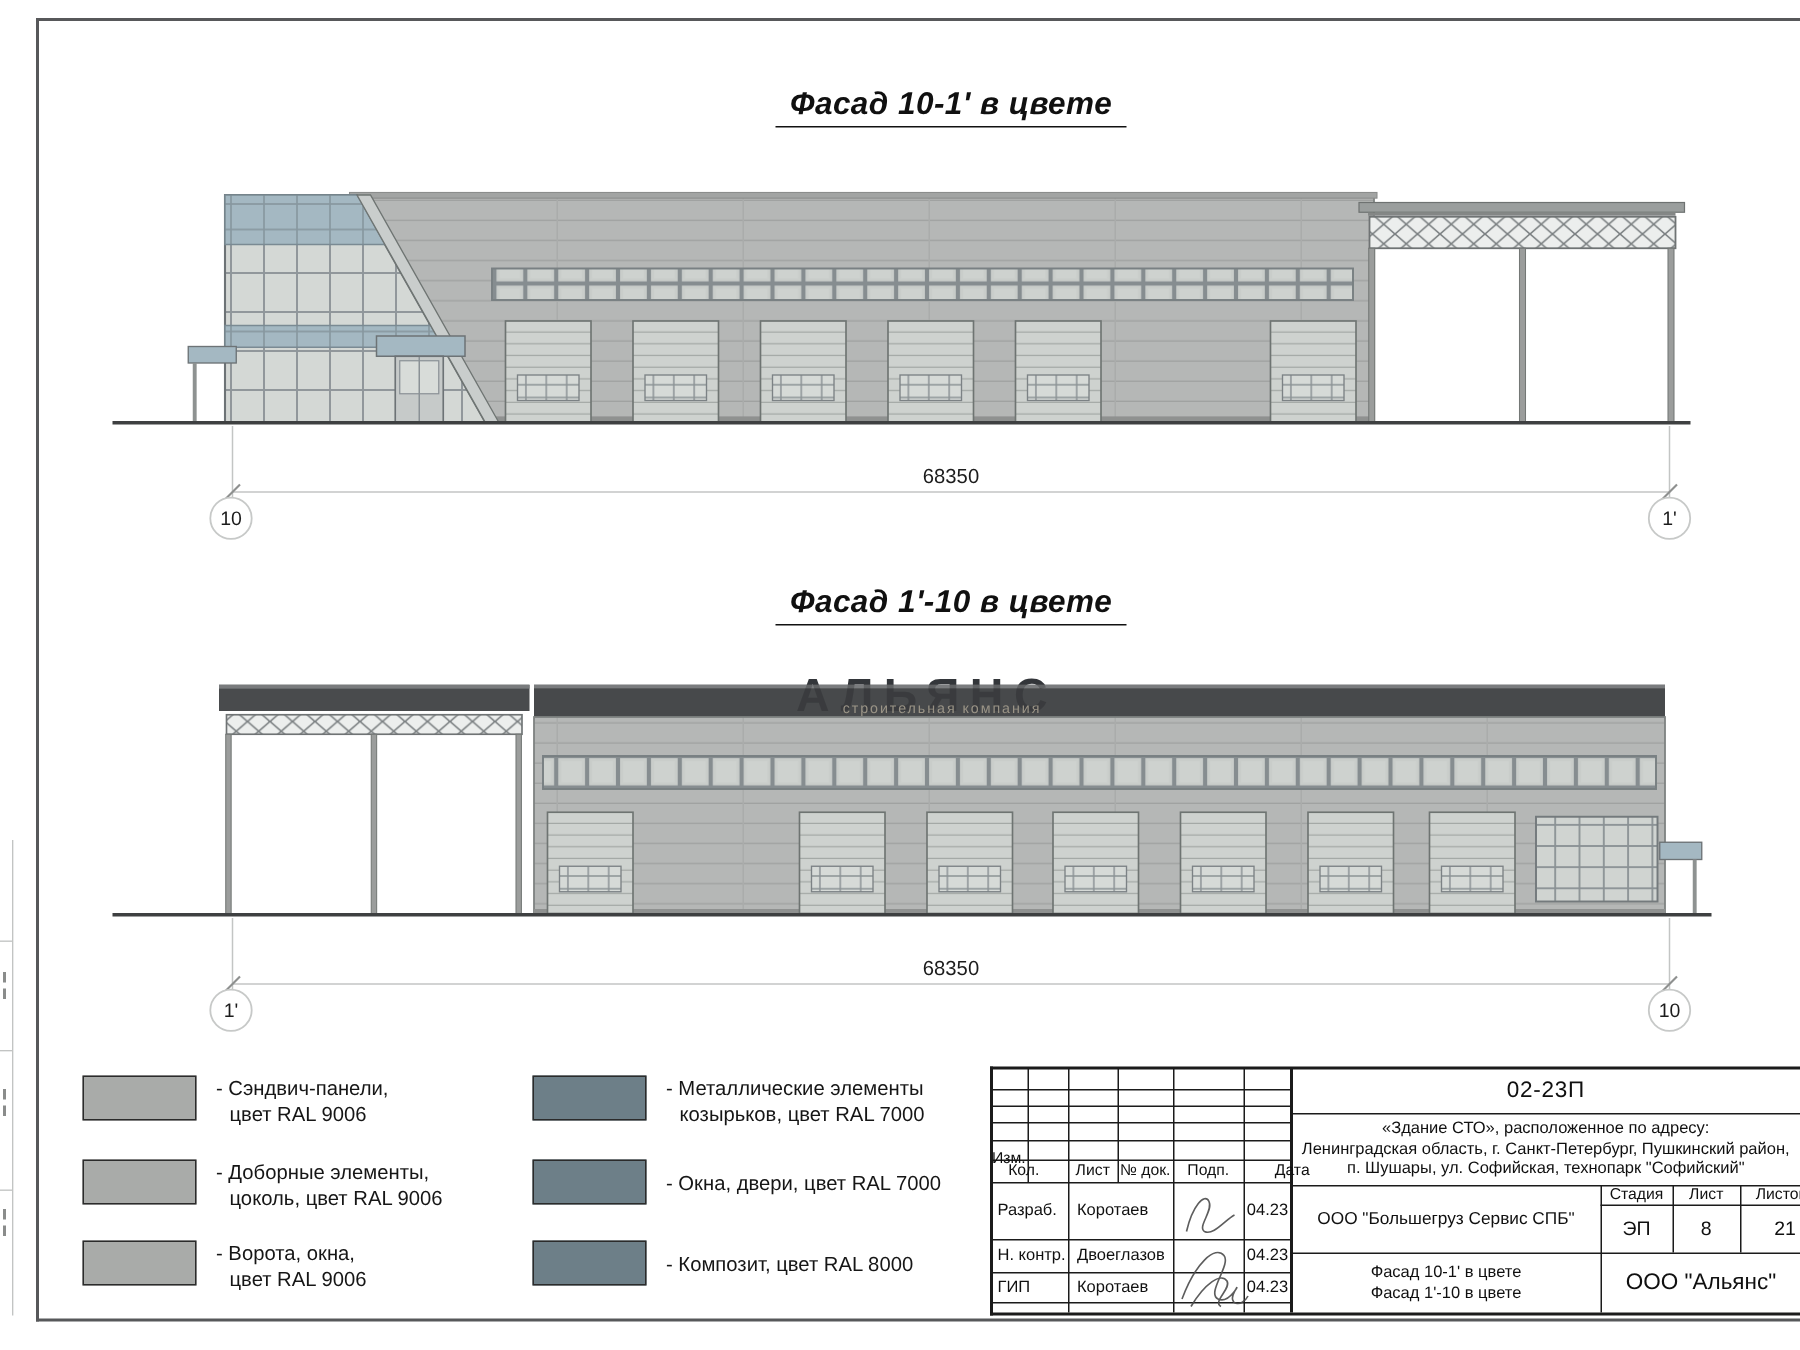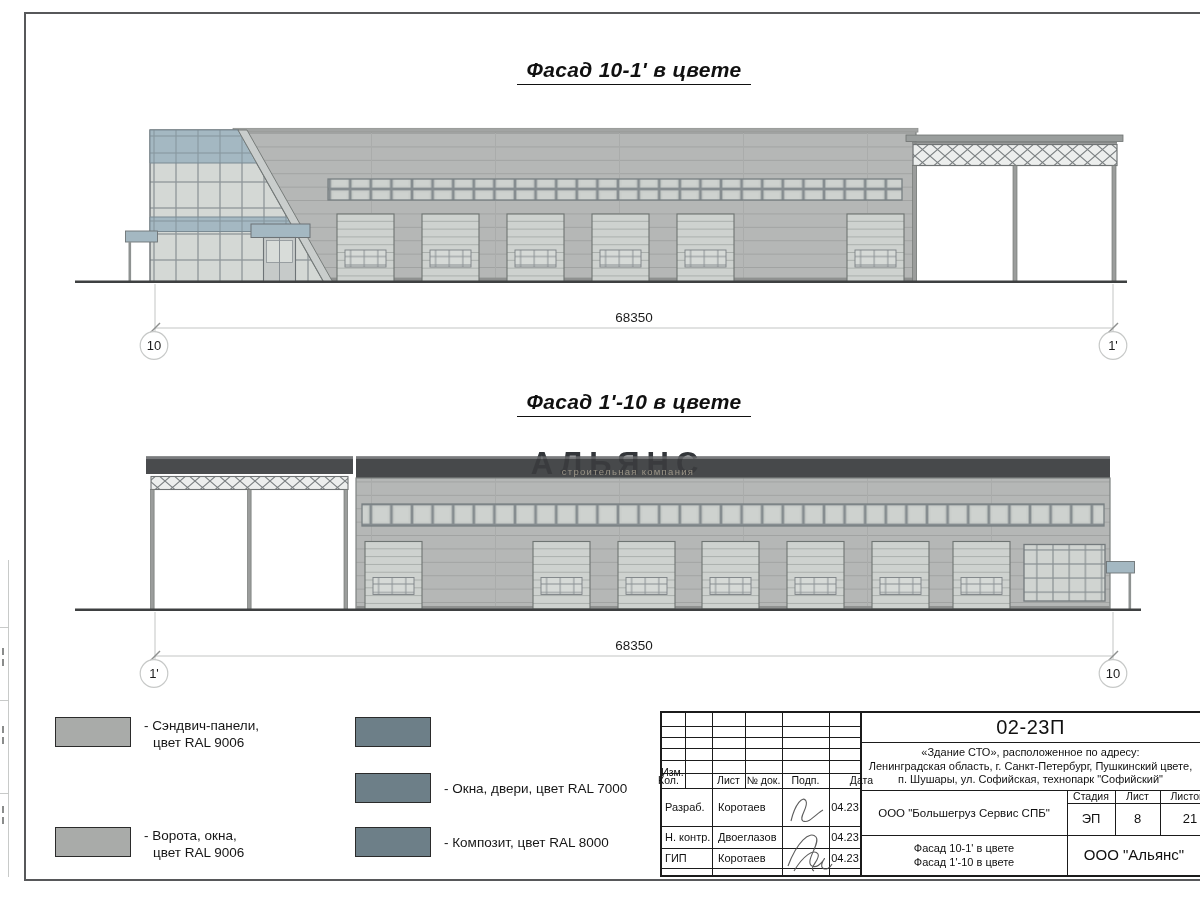--- a/index.html
+++ b/index.html
@@ -14,21 +14,21 @@
   
   .legend-item{position:absolute;display:flex;gap:13px}
   .swatch{width:76px;height:30px;border:1.4px solid #2b2b2b;flex:none;box-sizing:border-box}
   .legend-label{font-size:13.5px;line-height:17px;align-self:center;color:#161616}
   .legend-label .l2{padding-left:9px}
   
   .tl{position:absolute;background:#1b1b1b}
   .tb{position:absolute;display:flex;align-items:center;justify-content:center;
       text-align:center;font-size:11px;line-height:12.5px;color:#101010;overflow:hidden}
   .tb.role,.tb.name{justify-content:flex-start;text-align:left;padding-left:4px;box-sizing:border-box}
-  .tb.code{font-size:20px;letter-spacing:.5px}
+  .tb.code{font-size:15px;letter-spacing:.5px}
   .tb.addr{flex-direction:column;line-height:13.4px}
   .tb.hdr{font-size:10.5px}
   .tb.val{font-size:13px}
   .tb.org{font-size:15px}
   .tb.sht{flex-direction:column;line-height:13.5px}
 </style>
 </head>
 <body>
 
 <div class="sheet">
@@ -207,29 +207,40 @@
     <span>Фасад 1'-10 в цвете</span>
   </div>
 
   <div class="legend-item" style="left:55px;top:717px">
     <div class="swatch" style="background: rgb(169, 171, 169);"></div>
     <div class="legend-label">
         <div>- Сэндвич-панели,</div>
         <div class="l2">цвет RAL 9006</div>
       </div>
   </div>
+  <div class="legend-item" style="left:55px;top:773px">
+    <div class="swatch" style="background: rgb(169, 171, 169);"></div>
+    <div class="legend-label">
+        <div>- Доборные элементы,</div>
+        <div class="l2">цоколь, цвет RAL 9006</div>
+      </div>
+  </div>
   <div class="legend-item" style="left:55px;top:827px">
     <div class="swatch" style="background: rgb(169, 171, 169);"></div>
     <div class="legend-label">
         <div>- Ворота, окна,</div>
         <div class="l2">цвет RAL 9006</div>
       </div>
   </div>
   <div class="legend-item" style="left:355px;top:717px">
     <div class="swatch" style="background: rgb(109, 127, 136);"></div>
+    <div class="legend-label">
+        <div>- Металлические элементы</div>
+        <div class="l2">козырьков, цвет RAL 7000</div>
+      </div>
   </div>
   <div class="legend-item" style="left:355px;top:773px">
     <div class="swatch" style="background: rgb(109, 127, 136);"></div>
     <div class="legend-label">
         <div>- Окна, двери, цвет RAL 7000</div>
         <div class="l2"></div>
       </div>
   </div>
   <div class="legend-item" style="left:355px;top:827px">
     <div class="swatch" style="background: rgb(109, 127, 136);"></div>
@@ -264,40 +275,40 @@
 
     <div class="tl" style="left:860px;top:742px;width:340px;height:1px"></div>
     <div class="tl" style="left:860px;top:790px;width:340px;height:1.4px"></div>
     <div class="tl" style="left:1067px;top:803px;width:133px;height:1px"></div>
     <div class="tl" style="left:860px;top:835px;width:340px;height:1.4px"></div>
     <div class="tl" style="left:1067px;top:790px;width:1.2px;height:85px"></div>
     <div class="tl" style="left:1115px;top:790px;width:1px;height:45px"></div>
     <div class="tl" style="left:1160px;top:790px;width:1px;height:45px"></div>
 
     <div class="tb hdr" style="left:660px;top:765px;width:25px;height:15px">Изм.</div>
-    <div class="tb hdr" style="left:655px;top:773px;width:27px;height:15px">Кол.</div>
+    <div class="tb hdr" style="left:669px;top:773px;width:27px;height:15px">Кол.</div>
     <div class="tb hdr" style="left:712px;top:773px;width:33px;height:15px">Лист</div>
     <div class="tb hdr" style="left:745px;top:773px;width:37px;height:15px">№ док.</div>
     <div class="tb hdr" style="left:782px;top:773px;width:47px;height:15px">Подп.</div>
     <div class="tb hdr" style="left:846px;top:773px;width:31px;height:15px">Дата</div>
 
     <div class="tb role" style="left:661px;top:788px;width:50px;height:38px">Разраб.</div>
     <div class="tb name" style="left:714px;top:788px;width:67px;height:38px">Коротаев</div>
     <div class="tb" style="left:830px;top:788px;width:30px;height:38px">04.23</div>
     <div class="tb role" style="left:661px;top:826px;width:50px;height:22px">Н. контр.</div>
     <div class="tb name" style="left:714px;top:826px;width:67px;height:22px">Двоеглазов</div>
     <div class="tb" style="left:830px;top:826px;width:30px;height:22px">04.23</div>
     <div class="tb role" style="left:661px;top:848px;width:50px;height:20px">ГИП</div>
     <div class="tb name" style="left:714px;top:848px;width:67px;height:20px">Коротаев</div>
     <div class="tb" style="left:830px;top:848px;width:30px;height:20px">04.23</div>
 
     <div class="tb code" style="left:861px;top:713px;width:339px;height:29px">02-23П</div>
     <div class="tb addr" style="left:861px;top:743px;width:339px;height:47px">
       <div>«Здание СТО», расположенное по адресу:</div>
-      <div>Ленинградская область, г. Санкт-Петербург, Пушкинский цвете,</div>
+      <div>Ленинградская область, г. Санкт-Петербург, Пушкинский район,</div>
       <div>п. Шушары, ул. Софийская, технопарк "Софийский"</div>
     </div>
     <div class="tb" style="left:861px;top:791px;width:206px;height:44px;font-size:11.5px">ООО "Большегруз Сервис СПБ"</div>
     <div class="tb hdr" style="left:1067px;top:790px;width:48px;height:13px">Стадия</div>
     <div class="tb hdr" style="left:1115px;top:790px;width:45px;height:13px">Лист</div>
     <div class="tb hdr" style="left:1160px;top:790px;width:55px;height:13px">Листов</div>
     <div class="tb val" style="left:1067px;top:803px;width:48px;height:32px">ЭП</div>
     <div class="tb val" style="left:1115px;top:803px;width:45px;height:32px">8</div>
     <div class="tb val" style="left:1160px;top:803px;width:60px;height:32px">21</div>
     <div class="tb sht" style="left:861px;top:836px;width:206px;height:39px">

